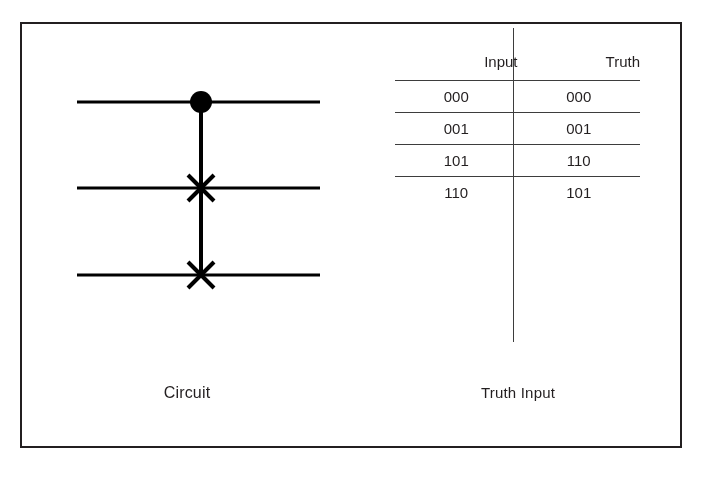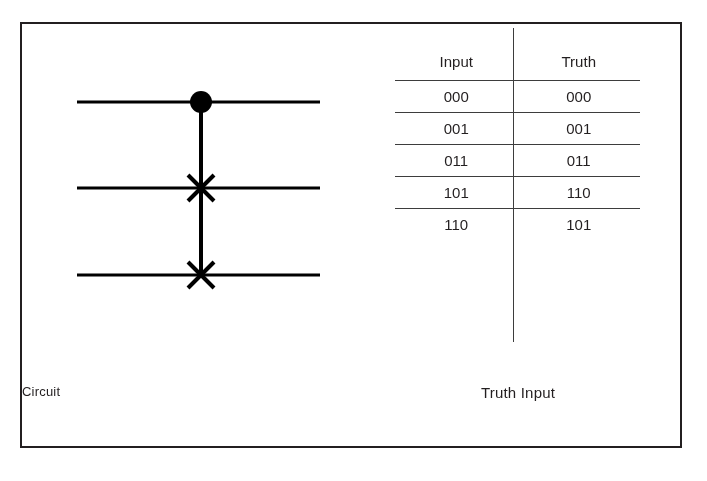--- a/index.html
+++ b/index.html
@@ -39,21 +39,22 @@
     position: absolute;
     left: 12px;
     top: 40px;
   }
 
   #circuit-caption {
     position: absolute;
     left: 0px;
     top: 360px;
     width: 330px;
-    font-size: 13px;
+    text-align: center;
+    font-size: 16px;
     color: #231f20;
     letter-spacing: 0.2px;
   }
 
   
   #truthtable-panel {
     position: absolute;
     left: 330px;
     top: 0px;
     width: 332px;
@@ -78,20 +79,21 @@
     text-align: center;
     height: 31px;
     padding: 0;
     border: none;
     vertical-align: middle;
   }
 
   #truth-table thead th {
     height: 38px;
     border-bottom: 1px solid #3d3d3d;
+    text-align: right;
   }
 
   #truth-table tbody tr td {
     border-bottom: 1px solid #3d3d3d;
     margin-top: 28px;
   }
 
   #truth-table tbody tr:last-child td {
     border-bottom: none;
   }
@@ -162,24 +164,20 @@
       <tbody>
         <tr>
           <td>000</td>
           <td>000</td>
         </tr>
         <tr>
           <td>001</td>
           <td>001</td>
         </tr>
         <tr>
-          <td>011</td>
-          <td>011</td>
-        </tr>
-        <tr>
           <td>101</td>
           <td>110</td>
         </tr>
         <tr>
           <td>110</td>
           <td>101</td>
         </tr>
       </tbody>
     </table>
 

